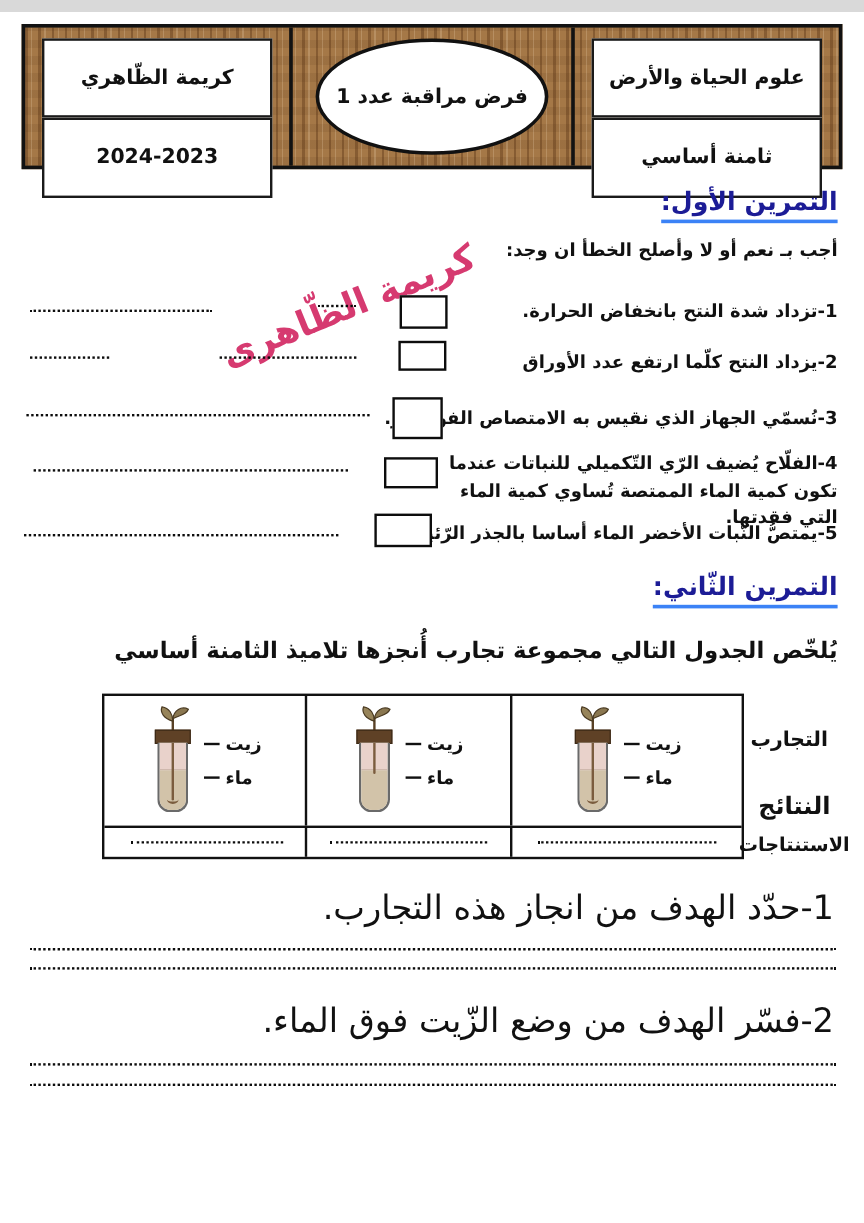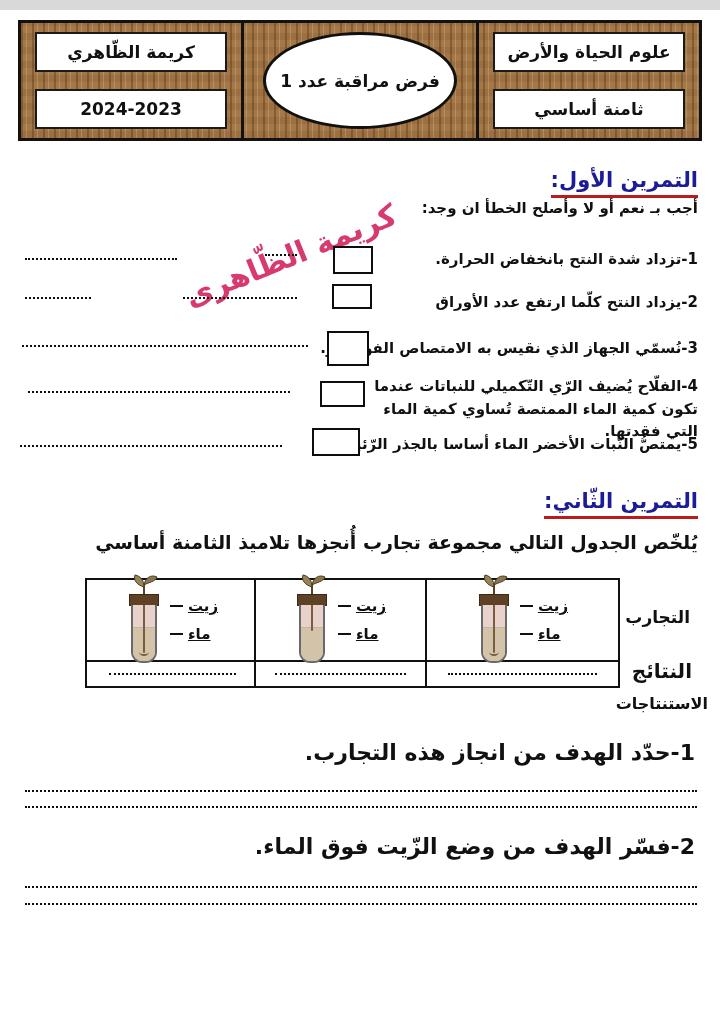--- a/index.html
+++ b/index.html
@@ -13,46 +13,46 @@
     background-color:#a57847;
     background-image:
       repeating-linear-gradient(90deg, rgba(84,46,16,.38) 0 2px, rgba(0,0,0,0) 2px 5px,
         rgba(255,235,205,.20) 5px 6px, rgba(0,0,0,0) 6px 11px),
       repeating-linear-gradient(0deg, rgba(70,40,15,.10) 0 7px, rgba(0,0,0,0) 7px 14px);}
   .h-cell{flex:1;display:flex;flex-direction:column;justify-content:space-between;
     padding:9px 14px;box-sizing:border-box;}
   .h-mid{flex:0 0 238px;border-left:3px solid #121212;border-right:3px solid #121212;
     display:flex;align-items:center;justify-content:center;}
   .wbox{background:#fff;border:2px solid #1a1a1a;text-align:center;font-weight:bold;
-    font-size:17px;padding:8px 4px;line-height:1.2;}
+    font-size:17px;padding:21px 4px;line-height:1.2;}
   .ellipse{width:188px;height:92px;background:#fff;border:3px solid #111;border-radius:50%;
     display:flex;align-items:center;justify-content:center;font-weight:bold;font-size:17px;}
 
   
   .abs{position:absolute;}
   .ex-title{font-size:21px;font-weight:bold;color:#1c1c96;
-    border-bottom:3px solid #b91c1c;padding-bottom:3px;display:inline-block;margin-top:12px;}
+    border-bottom:3px solid #3b82f6;padding-bottom:3px;display:inline-block;}
   .instruction{font-size:15px;font-weight:bold;}
   .item{font-size:15px;font-weight:bold;line-height:1.5;text-align:right;}
   .checkbox{position:absolute;border:2.5px solid #0d0d0d;background:#fff;box-sizing:border-box;}
   .dots{position:absolute;height:0;border-bottom:2.5px dotted #0d0d0d;}
   .watermark{position:absolute;color:#d63a70;font-weight:bold;font-size:30px;
     transform:rotate(-22deg);transform-origin:center;letter-spacing:1px;white-space:nowrap;}
   .intro{font-size:19px;font-weight:bold;}
-  .question{font-size:22px;font-weight:bold;}
+  .question{font-size:28px;font-weight:normal;}
 
   
   .xtable{position:absolute;top:578px;left:85px;width:535px;box-sizing:border-box;
     border:2.5px solid #111;background:#fff;}
   .trow{display:grid;grid-template-columns:193px 171px 163px;border-bottom:2px solid #111;}
   .trow:last-child{border-bottom:none;}
   .tcell{border-left:2px solid #111;box-sizing:border-box;display:flex;
     align-items:center;justify-content:center;position:relative;}
   .tcell:last-child{border-left:none;}
-  .row-imgs .tcell{height:80px;text-decoration:underline;}
+  .row-imgs .tcell{height:108px;}
   .row-res .tcell, .row-conc .tcell{height:24px;}
   .tdots{width:78%;height:0;border-bottom:2px dotted #0d0d0d;}
   .res-text{font-size:11px;font-weight:bold;}
 
   
   .tube-fig{direction:ltr;display:flex;align-items:center;gap:9px;}
   .tube-wrap{position:relative;width:34px;height:88px;}
   .leaf-svg{position:absolute;top:-2px;left:2px;}
   .cork{position:absolute;top:18px;left:2px;width:30px;height:12px;background:#5f4126;
     border:1px solid #3c2a17;box-sizing:border-box;}

